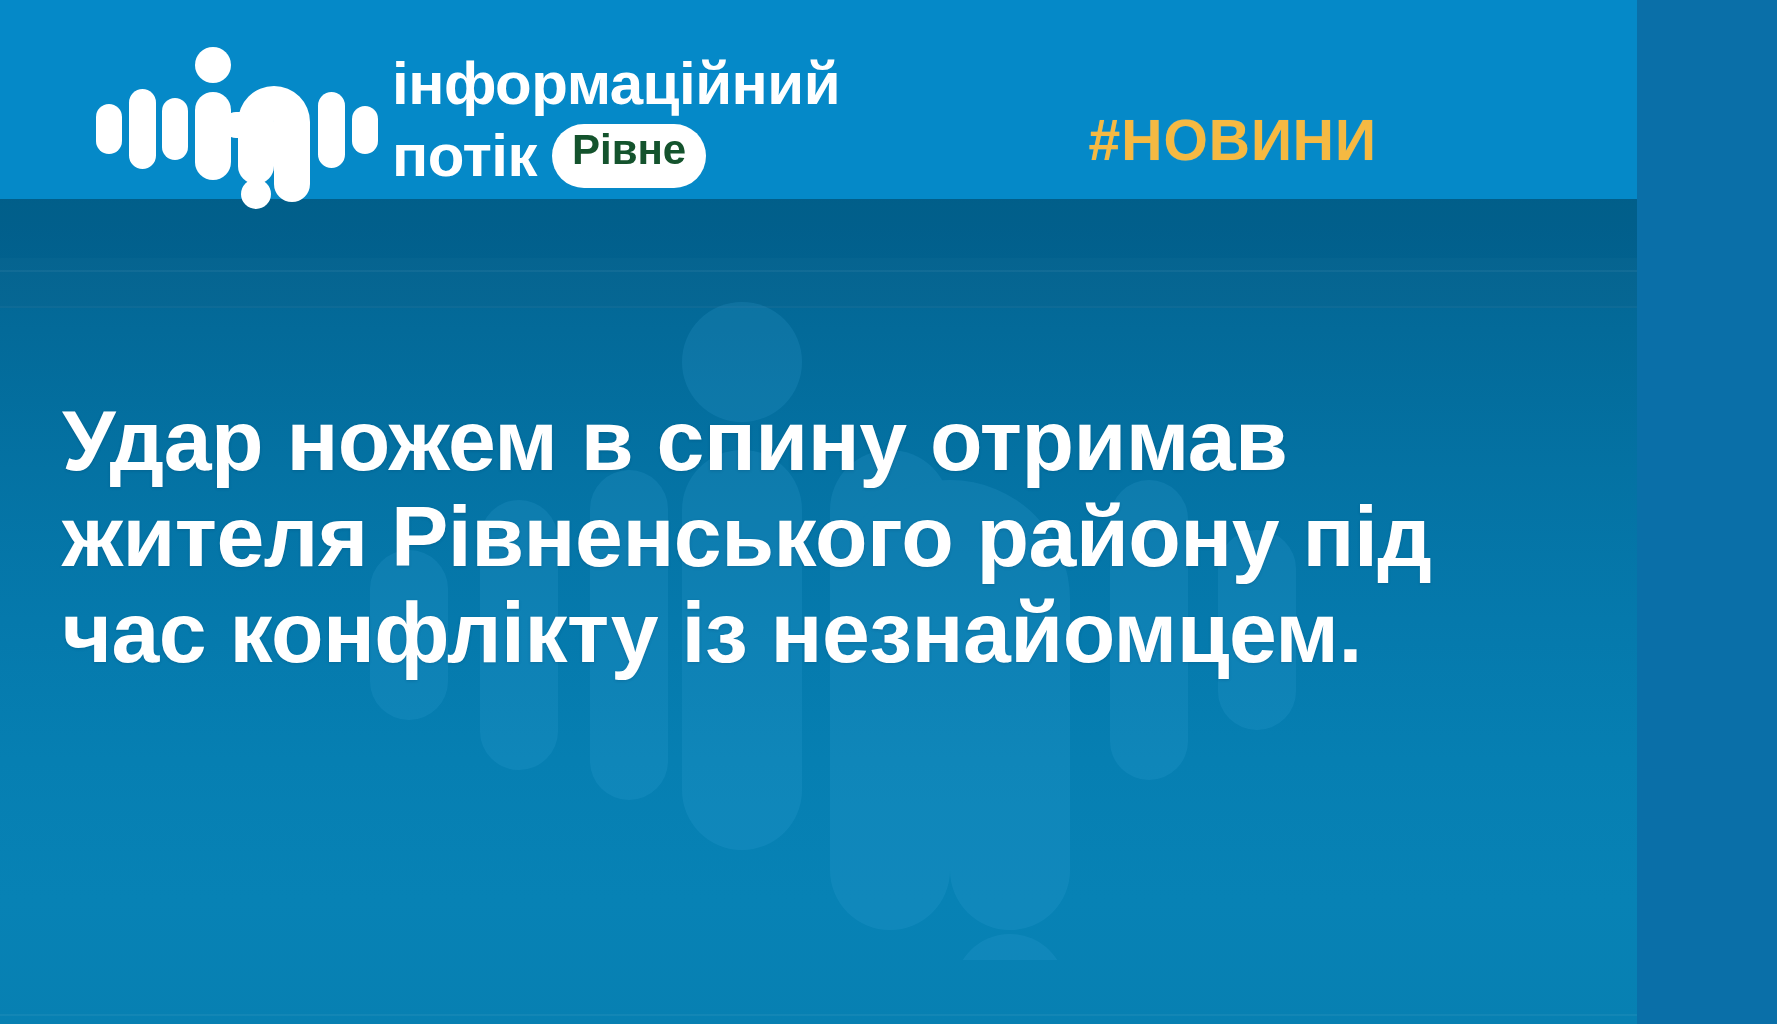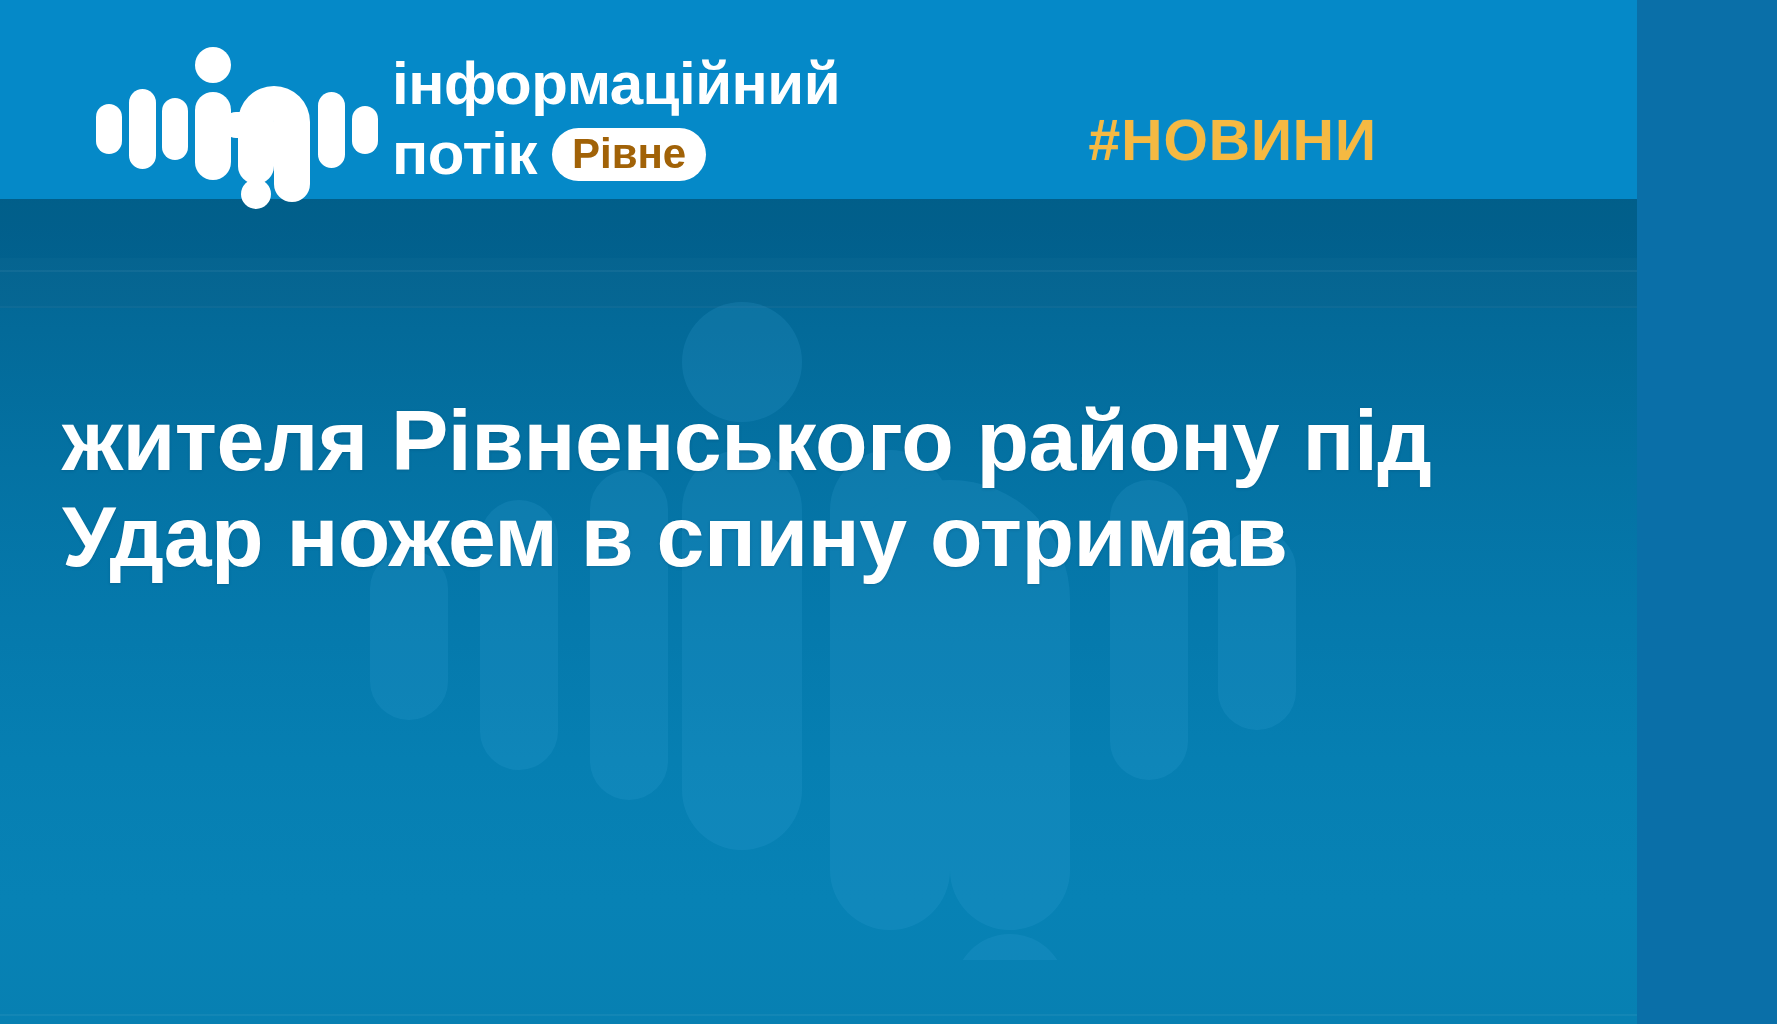--- a/index.html
+++ b/index.html
@@ -71,23 +71,23 @@
   }
   .wm-line2{
     display:flex;align-items:center;gap:15px;margin-top:10px;
   }
   .wm-potik{
     font-size:60px;line-height:60px;font-weight:700;letter-spacing:-0.5px;
     white-space:nowrap;
   }
   .pill{
     display:inline-flex;align-items:center;justify-content:center;
-    background:#ffffff;color:#a16207;
+    background:#ffffff;color:#14532d;
     border-radius:999px;
-    padding:2px 20px 3px 20px;
+    padding:2px 20px 14px 20px;
     font-size:42px;line-height:48px;font-weight:700;
     white-space:nowrap;
   }
 
   
   .hashtag{
     position:absolute;right:400px;top:105px;
     color:#f5b942;
     font-size:57px;line-height:70px;font-weight:700;
     letter-spacing:1px;white-space:nowrap;
@@ -177,17 +177,18 @@
           <span class="pill">Рівне</span>
         </div>
       </div>
 
       <div class="hashtag">#НОВИНИ</div>
 
     </div>
   </div>
 
   <div class="headline">
+    <span class="ln">Удар ножем в спину отримав</span>
     <span class="ln">жителя Рівненського району під</span>
-    <span class="ln">Удар ножем в спину отримав</span>
+    <span class="ln">час конфлікту із незнайомцем.</span>
   </div>
 
 </div>
 
 </body></html>

